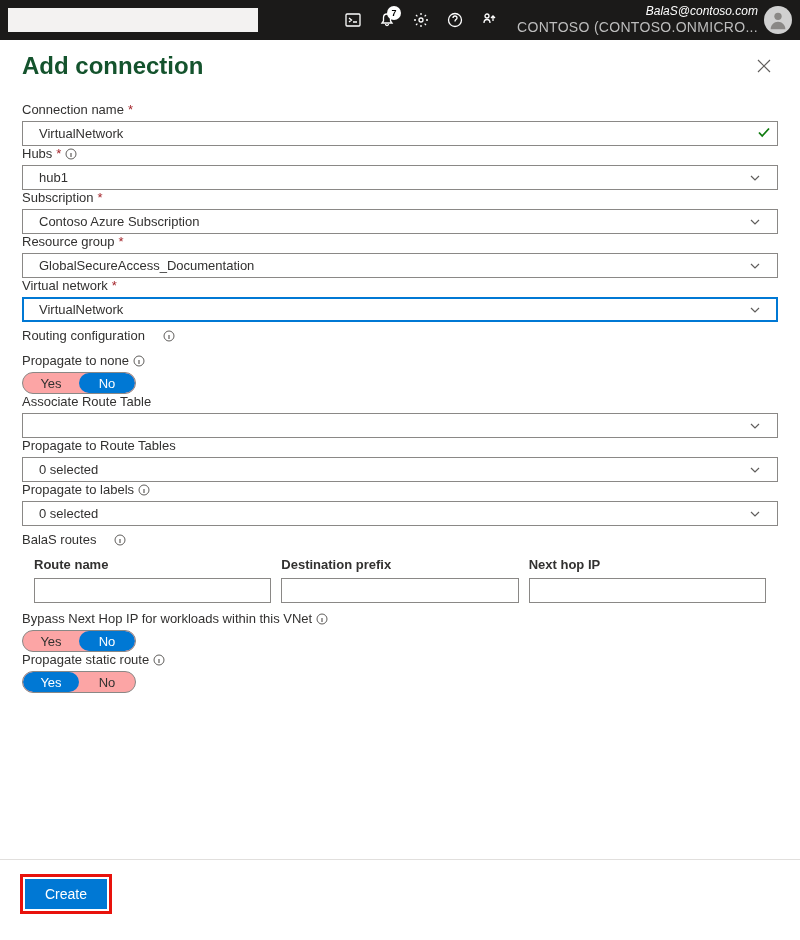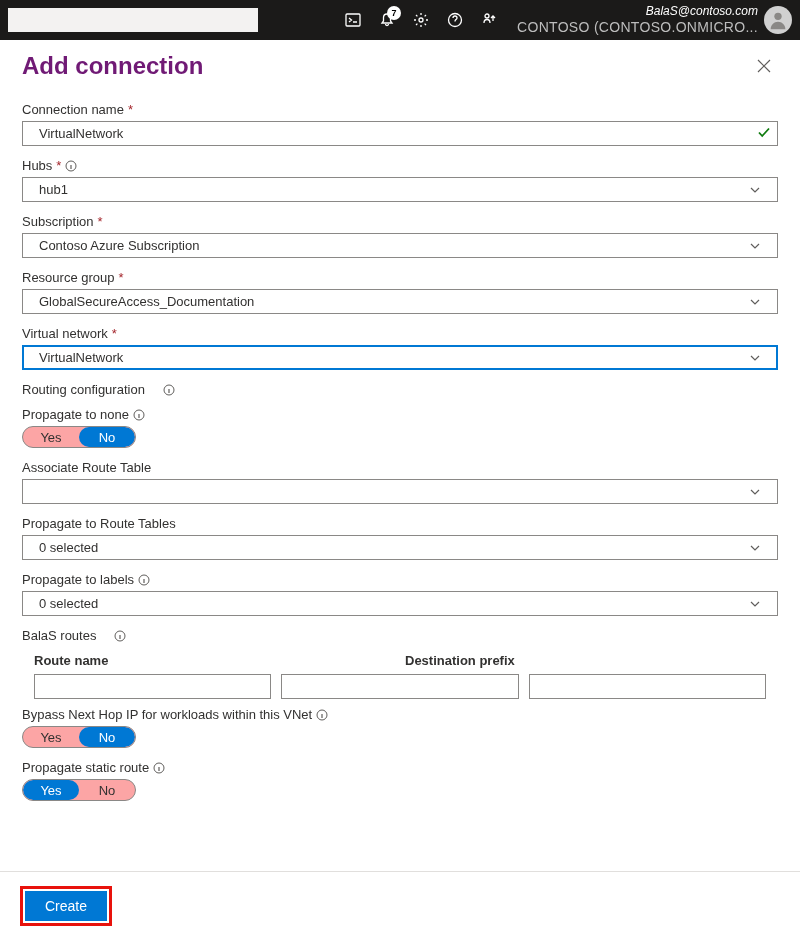--- a/index.html
+++ b/index.html
@@ -13,25 +13,25 @@
   .topbar-icon svg { width: 16px; height: 16px; }
   .badge { position: absolute; top: 2px; right: 2px; background: #fff; color: #000; border-radius: 50%; min-width: 14px; height: 14px; font-size: 9px; font-weight: 600; display: flex; align-items: center; justify-content: center; padding: 0 2px; }
   .account { display: flex; flex-direction: column; align-items: flex-end; color: #fff; font-size: 11px; line-height: 1.2; margin-left: 12px; margin-right: 6px; }
   .account .email { font-size: 12px; font-style: italic; }
   .account .tenant { font-size: 14px; font-weight: 400; letter-spacing: 0.3px; color: #bdbdbd; }
   .avatar { width: 28px; height: 28px; border-radius: 50%; background: #d0d0d0; display: flex; align-items: center; justify-content: center; overflow: hidden; }
   .avatar svg { width: 22px; height: 22px; fill: #8a8886; }
 
   .pane { padding: 12px 22px 0 22px; }
   .pane-header { display: flex; align-items: flex-start; justify-content: space-between; margin-bottom: 22px; }
-  .pane-title { font-size: 24px; font-weight: 600; color: #701a75; }
+  .pane-title { font-size: 24px; font-weight: 600; color: #14532d; }
   .close-x { width: 28px; height: 28px; display: flex; align-items: center; justify-content: center; color: #605e5c; }
   .close-x svg { width: 14px; height: 14px; }
 
-  .field { margin-bottom: 12px; }
+  .field { }
   .field-label { font-size: 13px; color: #323130; margin-bottom: 4px; display: flex; align-items: center; gap: 4px; }
   .req { color: #a4262c; font-size: 13px; }
   .info-icon { width: 12px; height: 12px; display: inline-flex; }
   .info-icon svg { width: 12px; height: 12px; stroke: #605e5c; fill: none; }
 
   .input, .select { width: 100%; height: 25px; border: 1px solid #8a8886; padding: 0 16px; font-size: 13px; font-family: inherit; background: #fff; display: flex; align-items: center; justify-content: space-between; position: relative; }
   .input.valid { padding-right: 28px; }
   .input .check { position: absolute; right: 6px; top: 50%; transform: translateY(-50%); color: #107c10; }
   .select { cursor: default; }
   .select .chev { width: 12px; height: 12px; }
@@ -41,21 +41,21 @@
 
   .toggle { display: inline-flex; border: 1px solid #8a8886; border-radius: 12px; height: 22px; overflow: hidden; background:#fca5a5; }
   .toggle span { width: 56px; display: flex; align-items: center; justify-content: center; font-size: 13px; }
   .toggle span.on { background: #0078d4; color: #fff; border-radius: 11px; }
 
   .table-hdr { display: flex; gap: 10px; padding: 0 12px; margin-top: 6px; }
   .table-hdr div { flex: 1; font-weight: 600; font-size: 13px; padding-bottom: 6px; }
   .table-row { display: flex; gap: 10px; padding: 0 12px 8px; }
   .table-row input { flex: 1; height: 25px; border: 1px solid #8a8886; padding: 0 8px; font-size: 13px; font-family: inherit; }
 
-  .footer { position: absolute; bottom: 0; left: 0; right: 0; border-top: 1px solid #e1dfdd; padding: 14px 20px; }
+  .footer { position: absolute; bottom: 12px; left: 0; right: 0; border-top: 1px solid #e1dfdd; padding: 14px 20px; }
   .create-wrap { display: inline-block; border: 3px solid #e8120c; padding: 2px; }
   .create-btn { background: #0078d4; color: #fff; border: none; height: 30px; padding: 0 20px; font-size: 14px; font-family: inherit; cursor: pointer; }
 
   .chev svg { width:12px; height:12px; }
 </style>
 </head>
 <body>
 
 <div class="topbar">
   <div class="topbar-left"></div>
@@ -259,20 +259,21 @@
         <svg viewBox="0 0 12 12">
           <circle cx="6" cy="6" r="5"></circle>
           <path d="M6 5v4M6 3.2v.1" stroke-width="1.2"></path>
         </svg>
       </span>
     </div>
 
   <div class="table-hdr">
     <div>Route name</div>
     <div>Destination prefix</div>
+    <div>Next hop IP</div>
   </div>
   <div class="table-row">
     <input style="">
     <input style="">
     <input style="">
   </div>
 
   <div class="field">
     <div class="field-label">
         <span>Bypass Next Hop IP for workloads within this VNet</span>

